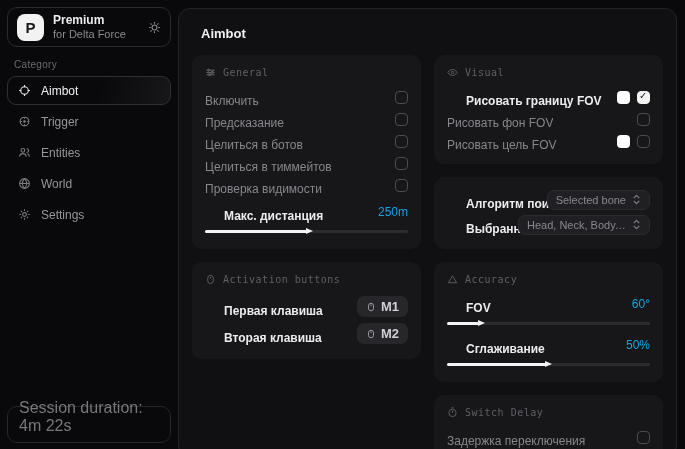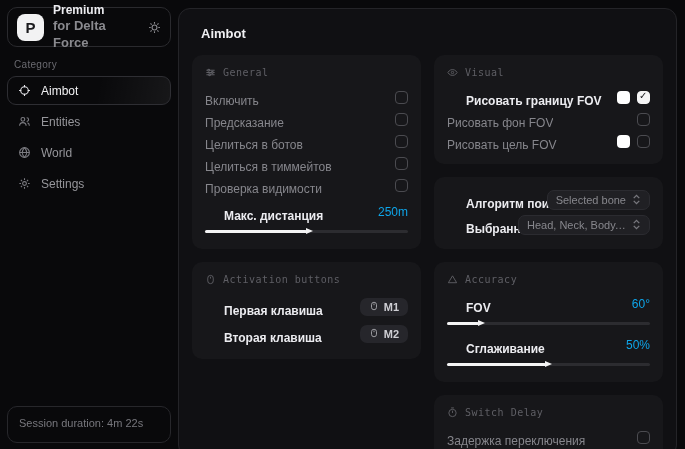--- a/index.html
+++ b/index.html
@@ -20,21 +20,21 @@
     border:1px solid #2a2a2e; border-radius:10px;
     display:flex; align-items:center; padding:0 9px; gap:9px;
   }
   .logo {
     width:27px; height:27px; border-radius:8px; background:#f2f2f3;
     color:#1b1b1e; font-weight:bold; font-size:15px;
     display:flex; align-items:center; justify-content:center; flex:0 0 auto;
   }
   .premium-texts { flex:1; min-width:0; line-height:1.25; }
   .premium-title { color:#ececf0; font-weight:bold; font-size:12px; }
-  .premium-sub { color:#8a8a8f; font-size:13px;font-weight:bold; }
+  .premium-sub { color:#8a8a8f; font-size:11px; }
   .premium-gear { color:#8a8a8f; flex:0 0 auto; }
 
   .category-label {
     margin:12px 0 6px 14px; font-size:10px; color:#6a6a70; letter-spacing:.3px;
   }
   .nav { padding:0 7px; display:flex; flex-direction:column; gap:2px; }
   .nav-item {
     display:flex; align-items:center; gap:10px;
     height:29px; padding:0 10px; border-radius:9px;
     color:#96969b; cursor:pointer; border:1px solid transparent;
@@ -42,22 +42,22 @@
   .nav-item .nav-icon { color:#7c7c82; }
   .nav-item.selected {
     border-color:#2e2e33; color:#f0f0f2;
     background:linear-gradient(100deg, rgba(255,255,255,0) 55%, rgba(255,255,255,0.06));
   }
   .nav-item.selected .nav-icon { color:#e8e8ec; }
 
   .session-card {
     position:absolute; left:7px; right:7px; bottom:6px; height:37px;
     border:1px solid #27272b; border-radius:10px;
-    display:flex; align-items:flex-end; padding:0 11px 13px 11px;
-    color:#77777d; font-size:11px;
+    display:flex; align-items:flex-end; padding:0 11px 7px 11px;
+    color:#77777d; font-size:16px;
   }
 
   
   .main {
     position:absolute; left:178px; top:8px; width:499px; bottom:-8px;
     background:#101013; border:1px solid #242428; border-radius:12px;
     padding:11px 12px;
   }
   .page-title { color:#f0f0f3; font-size:13px; font-weight:bold; margin:6px 0 14px 10px; }
   .columns { display:flex; gap:13px; padding:0 0 0 0; margin:0 1px; }
@@ -95,23 +95,23 @@
 
   .slider { position:relative; height:3px; background:#2c2c30; border-radius:2px; margin:7px 0 4px 0; cursor:pointer; }
   .slider-fill { position:absolute; left:0; top:0; bottom:0; background:#f4f4f5; border-radius:2px; }
   .slider-fill::after {
     content:""; position:absolute; right:-6px; top:-2px;
     border-top:3.5px solid transparent; border-bottom:3.5px solid transparent;
     border-left:7px solid #f4f4f5;
   }
 
   .key-badge {
-    display:flex; align-items:flex-start; gap:5px;
+    display:flex; align-items:center; gap:5px;
     background:#26262b; border-radius:7px; padding:3px 9px;
-    color:#cfcfd4; font-size:11px; font-weight:bold; cursor:pointer;
+    color:#cfcfd4; font-size:13px; font-weight:bold; cursor:pointer;
   }
   .key-badge svg { color:#9a9a9f; }
 
   .select-pill {
     display:flex; gap:6px;
     background:#202024; border:1px solid #2b2b30; border-radius:7px;
     padding:3px 8px; color:#87878d; font-size:11px; cursor:pointer;
     max-width:132px;
   }
   .select-pill .pill-text { white-space:nowrap; overflow:hidden; text-overflow:ellipsis; }
@@ -141,20 +141,30 @@
 
   <div class="nav">
     <div class="nav-item selected">
       <span class="nav-icon">
         <svg width="13" height="13" viewBox="0 0 24 24" fill="none" stroke="currentColor" stroke-width="2">
           <circle cx="12" cy="12" r="7"></circle>
             <path d="M12 2v4M12 18v4M2 12h4M18 12h4"></path>
         </svg>
       </span>
       <span>Aimbot</span>
+    </div>
+    <div class="nav-item">
+      <span class="nav-icon">
+        <svg width="13" height="13" viewBox="0 0 24 24" fill="none" stroke="currentColor" stroke-width="2">
+          <circle cx="12" cy="12" r="8"></circle>
+            <circle cx="12" cy="12" r="1.5" fill="currentColor"></circle>
+            <path d="M12 4v3M12 17v3M4 12h3M17 12h3"></path>
+        </svg>
+      </span>
+      <span>Trigger</span>
     </div>
     <div class="nav-item">
       <span class="nav-icon">
         <svg width="13" height="13" viewBox="0 0 24 24" fill="none" stroke="currentColor" stroke-width="2">
           <circle cx="9" cy="8" r="3.5"></circle>
             <path d="M3 20c0-3.3 2.7-6 6-6s6 2.7 6 6"></path>
             <path d="M16 5a3.5 3.5 0 0 1 0 7M17.5 14.5c2.1.8 3.5 2.9 3.5 5.5"></path>
         </svg>
       </span>
       <span>Entities</span>

